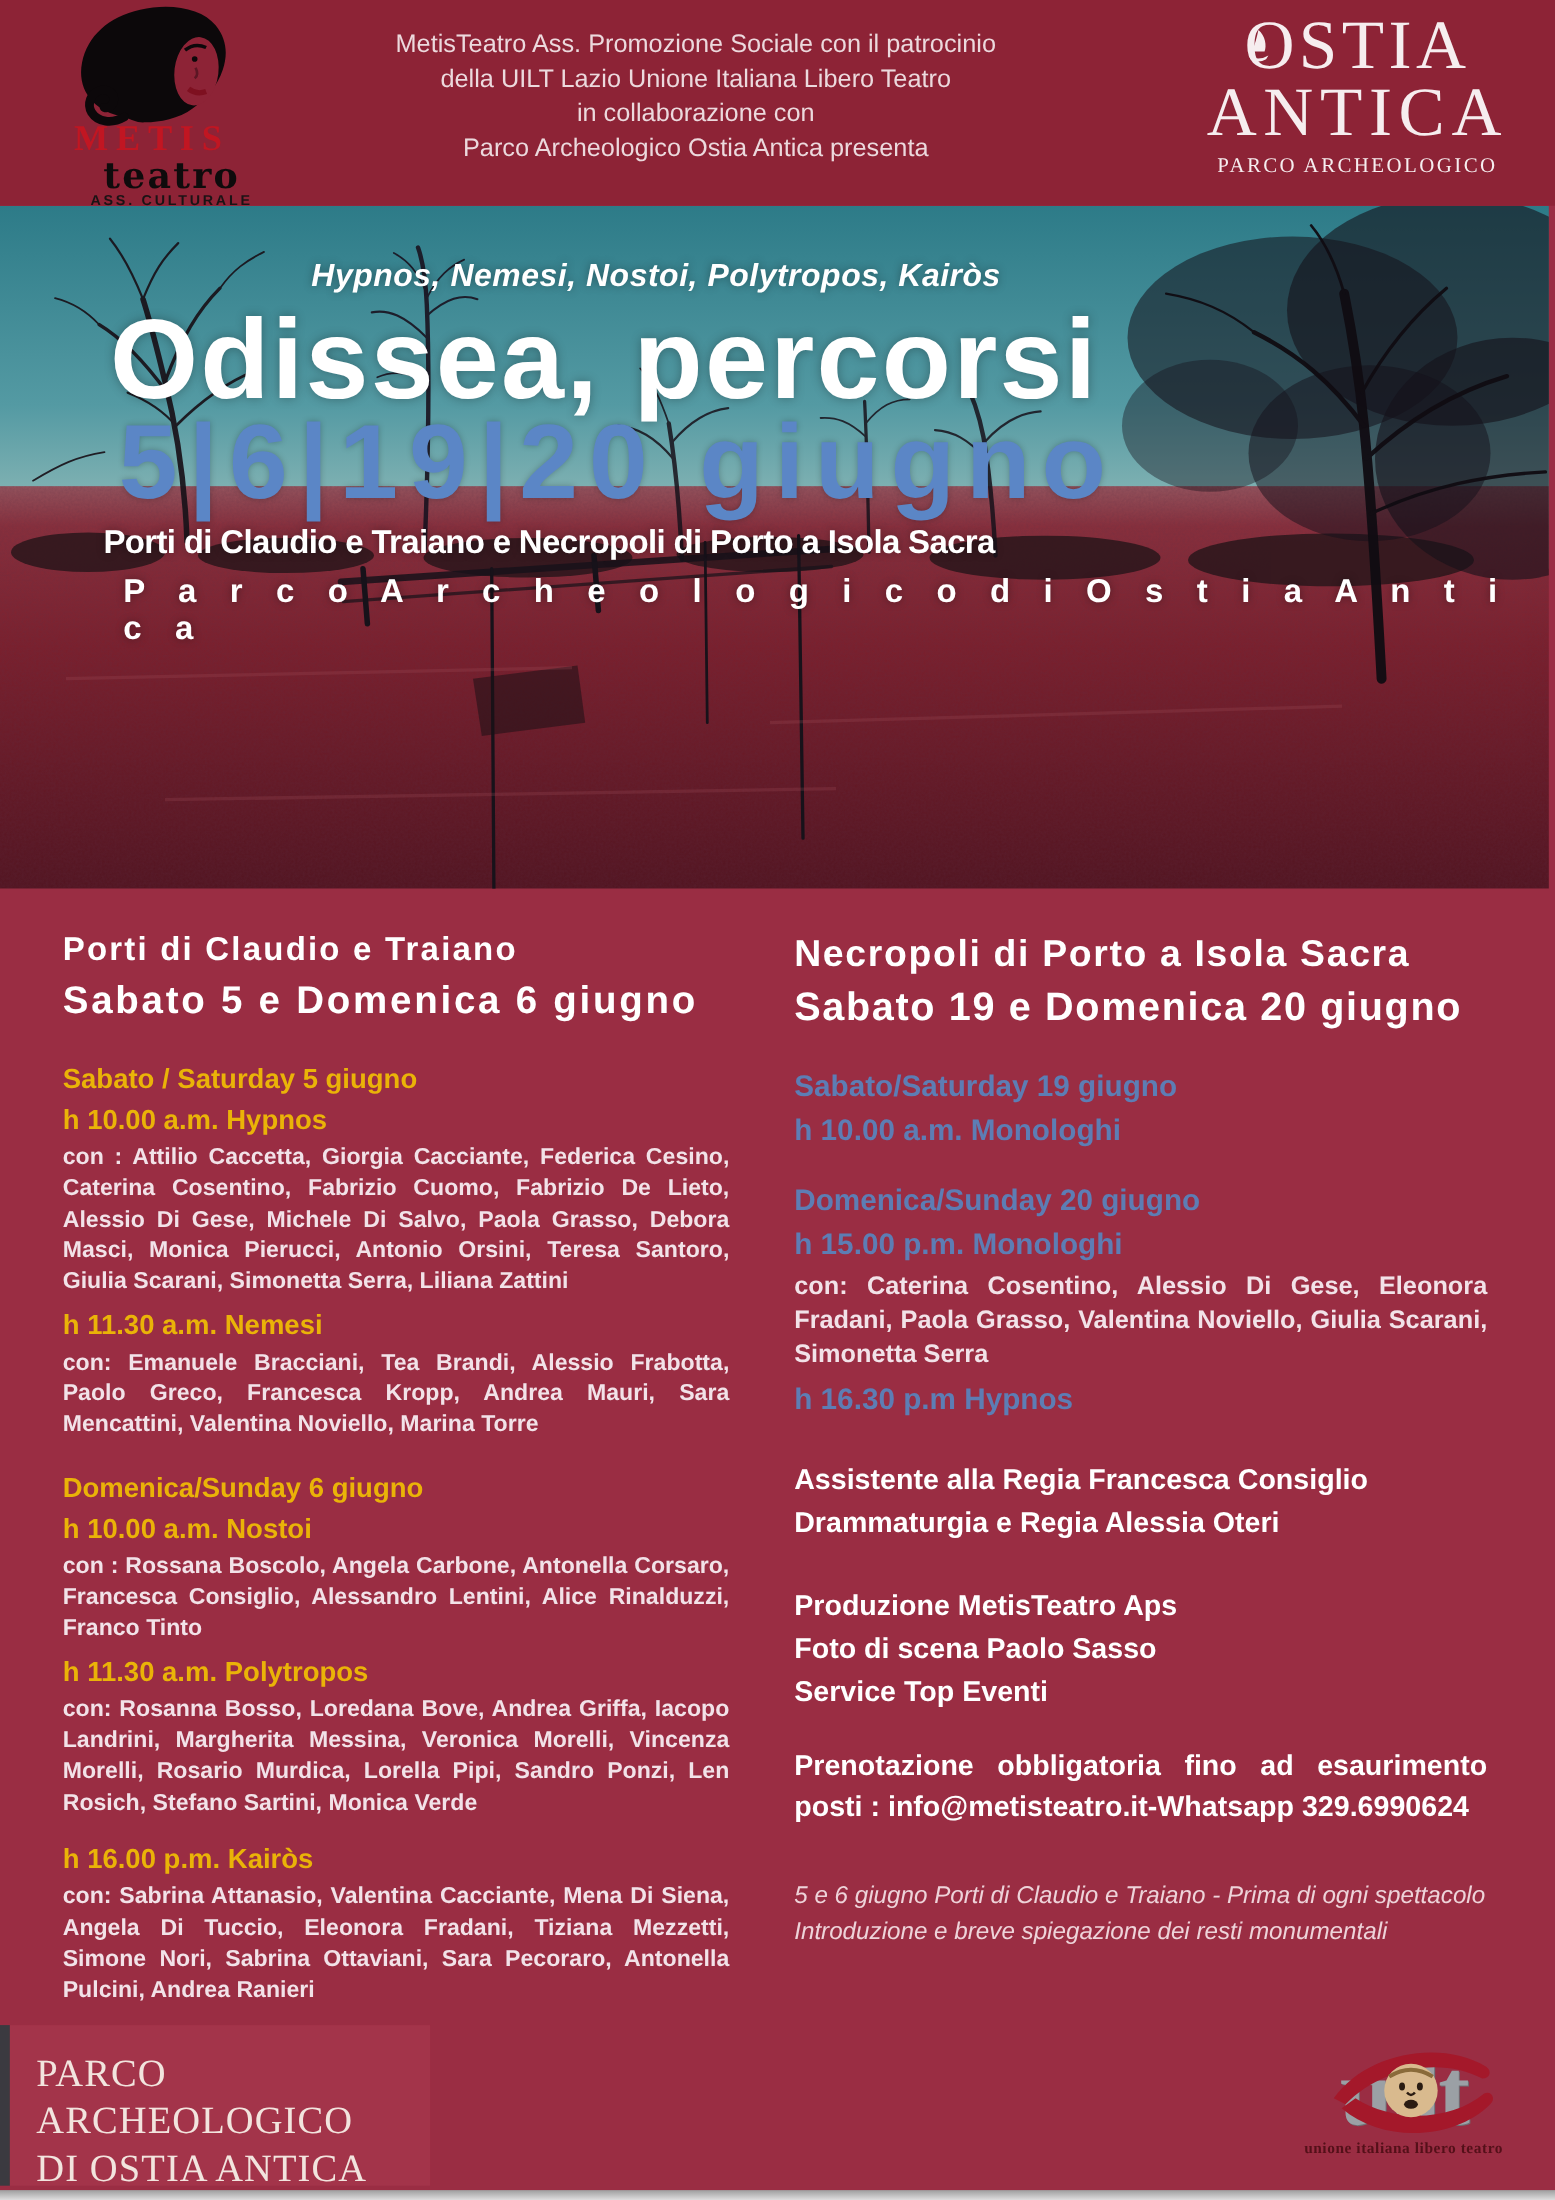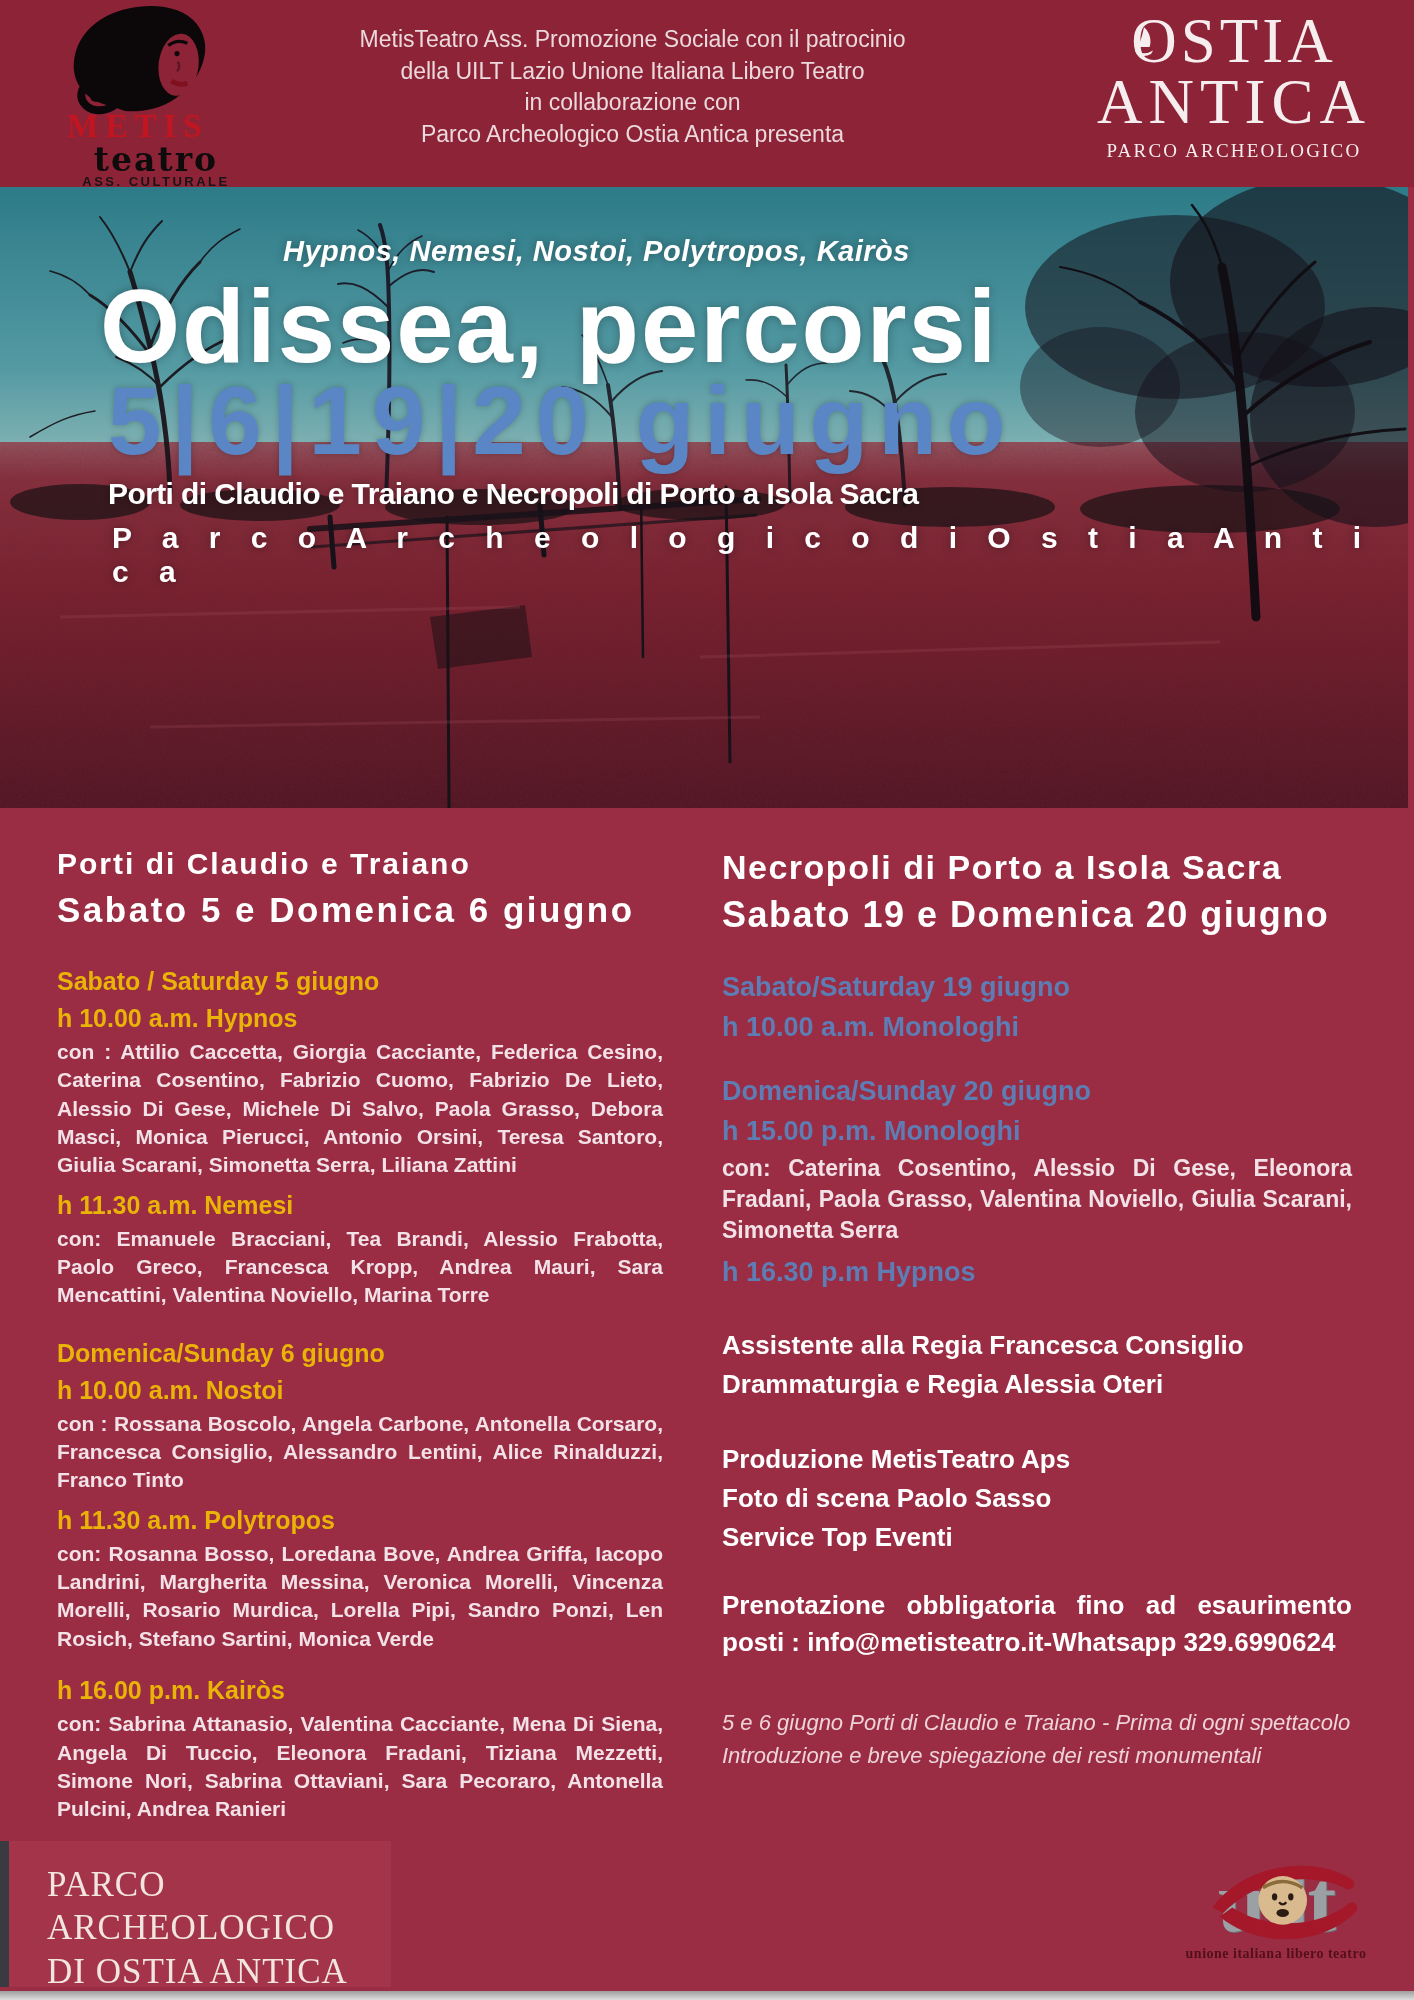--- a/index.html
+++ b/index.html
@@ -19,21 +19,21 @@
   .ostia-l1{position:relative;font-size:63px;letter-spacing:4px;line-height:1.0;}
   .ostia-l1 svg{position:absolute;left:46px;top:14px;width:28px;height:36px;}
   .ostia-l2{font-size:63px;letter-spacing:6px;line-height:0.95;}
   .ostia-l3{font-size:19px;letter-spacing:2.2px;margin-top:7px;}
   
   .photo{position:absolute;left:0;top:187px;width:1408px;height:621px;overflow:hidden;}
   .photo svg.scene{position:absolute;left:0;top:0;}
   .kicker{position:absolute;left:283px;top:48px;color:#ffffff;font-size:29px;font-style:italic;font-weight:700;letter-spacing:0.5px;text-shadow:0 0 8px rgba(0,0,0,.35);}
   .hero-title{position:absolute;left:100px;top:88px;color:#ffffff;font-size:103px;font-weight:700;letter-spacing:2px;line-height:1;text-shadow:0 0 10px rgba(0,0,0,.3);}
   .hero-dates{position:absolute;left:108px;top:186px;color:#5b86c6;font-size:96px;font-weight:700;letter-spacing:10px;line-height:1;text-shadow:0 0 6px rgba(0,0,0,.25);}
-  .hero-sub{position:absolute;left:108px;top:290px;color:#ffffff;font-size:30px;font-weight:700;letter-spacing:-0.6px;text-shadow:0 0 8px rgba(0,0,0,.35);}
+  .hero-sub{position:absolute;left:94px;top:290px;color:#ffffff;font-size:30px;font-weight:700;letter-spacing:-0.6px;text-shadow:0 0 8px rgba(0,0,0,.35);}
   .hero-loc{position:absolute;left:112px;top:334px;color:#ffffff;font-size:30px;font-weight:700;letter-spacing:11px;text-shadow:0 0 8px rgba(0,0,0,.35);}
   
   .col-left{position:absolute;left:57px;top:843px;width:606px;}
   .col-right{position:absolute;left:722px;top:845px;width:630px;}
   .lt1{color:#fff;font-weight:700;font-size:30px;letter-spacing:2px;line-height:1.4;}
   .lt2{color:#fff;font-weight:700;font-size:35px;letter-spacing:2.5px;line-height:1.4;margin-bottom:30px;}
   .rt1{color:#fff;font-weight:700;font-size:34px;letter-spacing:1.5px;line-height:1.35;}
   .rt2{color:#fff;font-weight:700;font-size:36px;letter-spacing:1.5px;line-height:1.35;margin-bottom:30px;}
   .col-left .day,.col-left .time{color:#eab308;font-size:25px;font-weight:700;line-height:1.4;margin:2px 0;}
   .col-right .day,.col-right .time{color:#5d7db4;font-size:27px;font-weight:700;line-height:1.4;margin:2px 0;}
@@ -41,21 +41,21 @@
   .col-right .cast{color:#f2e2e8;font-size:23px;font-weight:700;line-height:1.35;text-align:justify;margin:2px 0 8px;}
   .gap-top{margin-top:26px !important;}
   .gap-top-sm{margin-top:20px !important;}
   .credits{margin-top:34px;color:#fff;font-size:26px;font-weight:700;line-height:1.5;}
   .production{margin-top:36px;color:#fff;font-size:26px;font-weight:700;line-height:1.5;}
   .booking{margin-top:30px;color:#fff;font-size:26px;font-weight:700;line-height:1.45;text-align:justify;}
   .note{margin-top:44px;color:#eed3d9;font-size:22px;font-style:italic;line-height:1.5;}
   
   .parco-edge{position:absolute;left:0;top:1841px;width:9px;height:146px;background:#3b3a40;}
   .parco-box{position:absolute;left:9px;top:1841px;width:382px;height:146px;background:#a3344a;color:#f2e4de;
-    font-family:"Liberation Serif",serif;font-size:35px;line-height:1.24;letter-spacing:1px;padding:22px 0 0 38px;box-sizing:border-box;}
+    font-family:"Liberation Serif",serif;font-size:35px;line-height:1.24;letter-spacing:1px;padding:22px 0 0 24px;box-sizing:border-box;}
   .uilt{position:absolute;left:1168px;top:1862px;width:216px;height:130px;text-align:center;}
   .uilt-word{position:relative;color:#9ba0a5;font-family:"Liberation Serif",serif;font-weight:700;font-size:86px;line-height:0.95;letter-spacing:-2px;text-shadow:1px 1px 0 #6d7277;}
   .uilt svg.eye{position:absolute;left:14px;top:-12px;width:196px;height:108px;}
   .uilt-tag{position:relative;color:#541019;font-family:"Liberation Serif",serif;font-weight:700;font-size:14px;margin-top:2px;letter-spacing:0.5px;}
   .bottom-strip{position:absolute;left:0;top:1991px;width:1414px;height:9px;background:linear-gradient(#9e9e9e,#dedede);}
 </style>
 </head>
 <body>
 
 <div class="poster">

